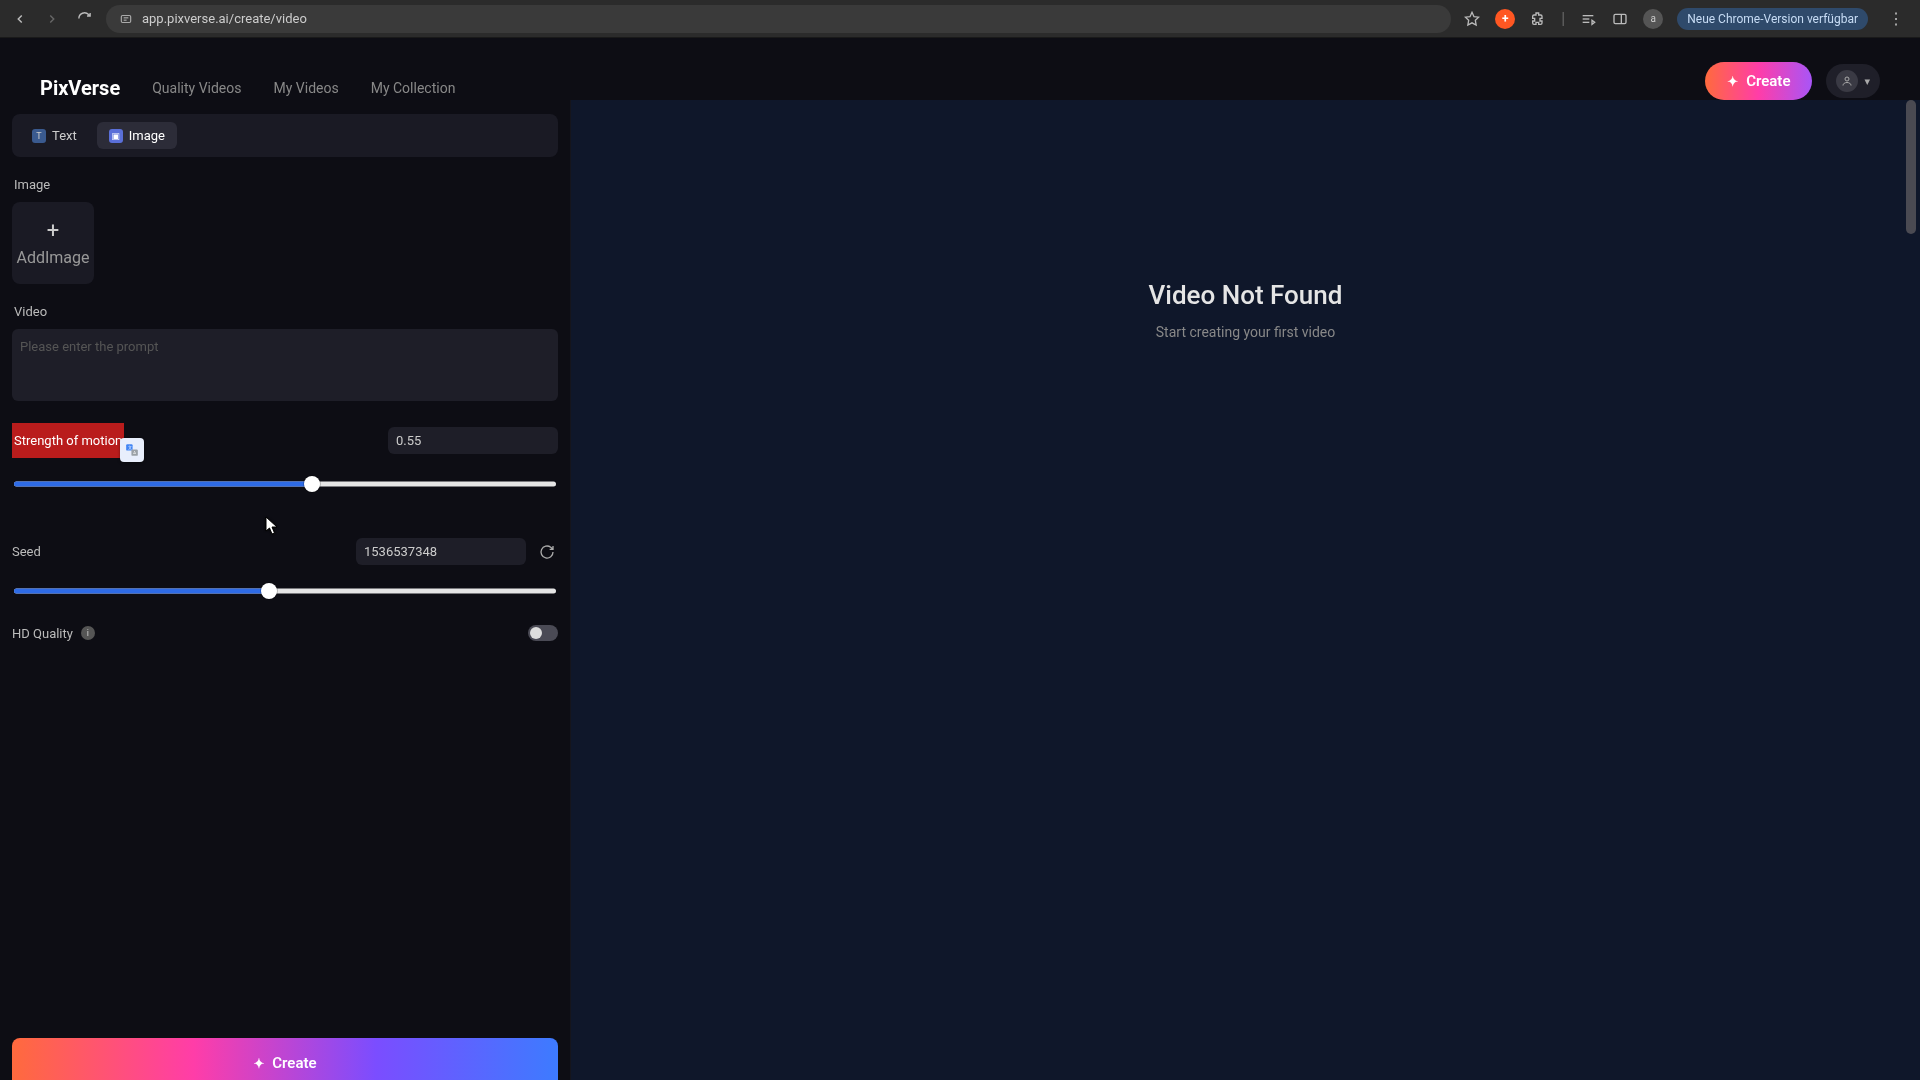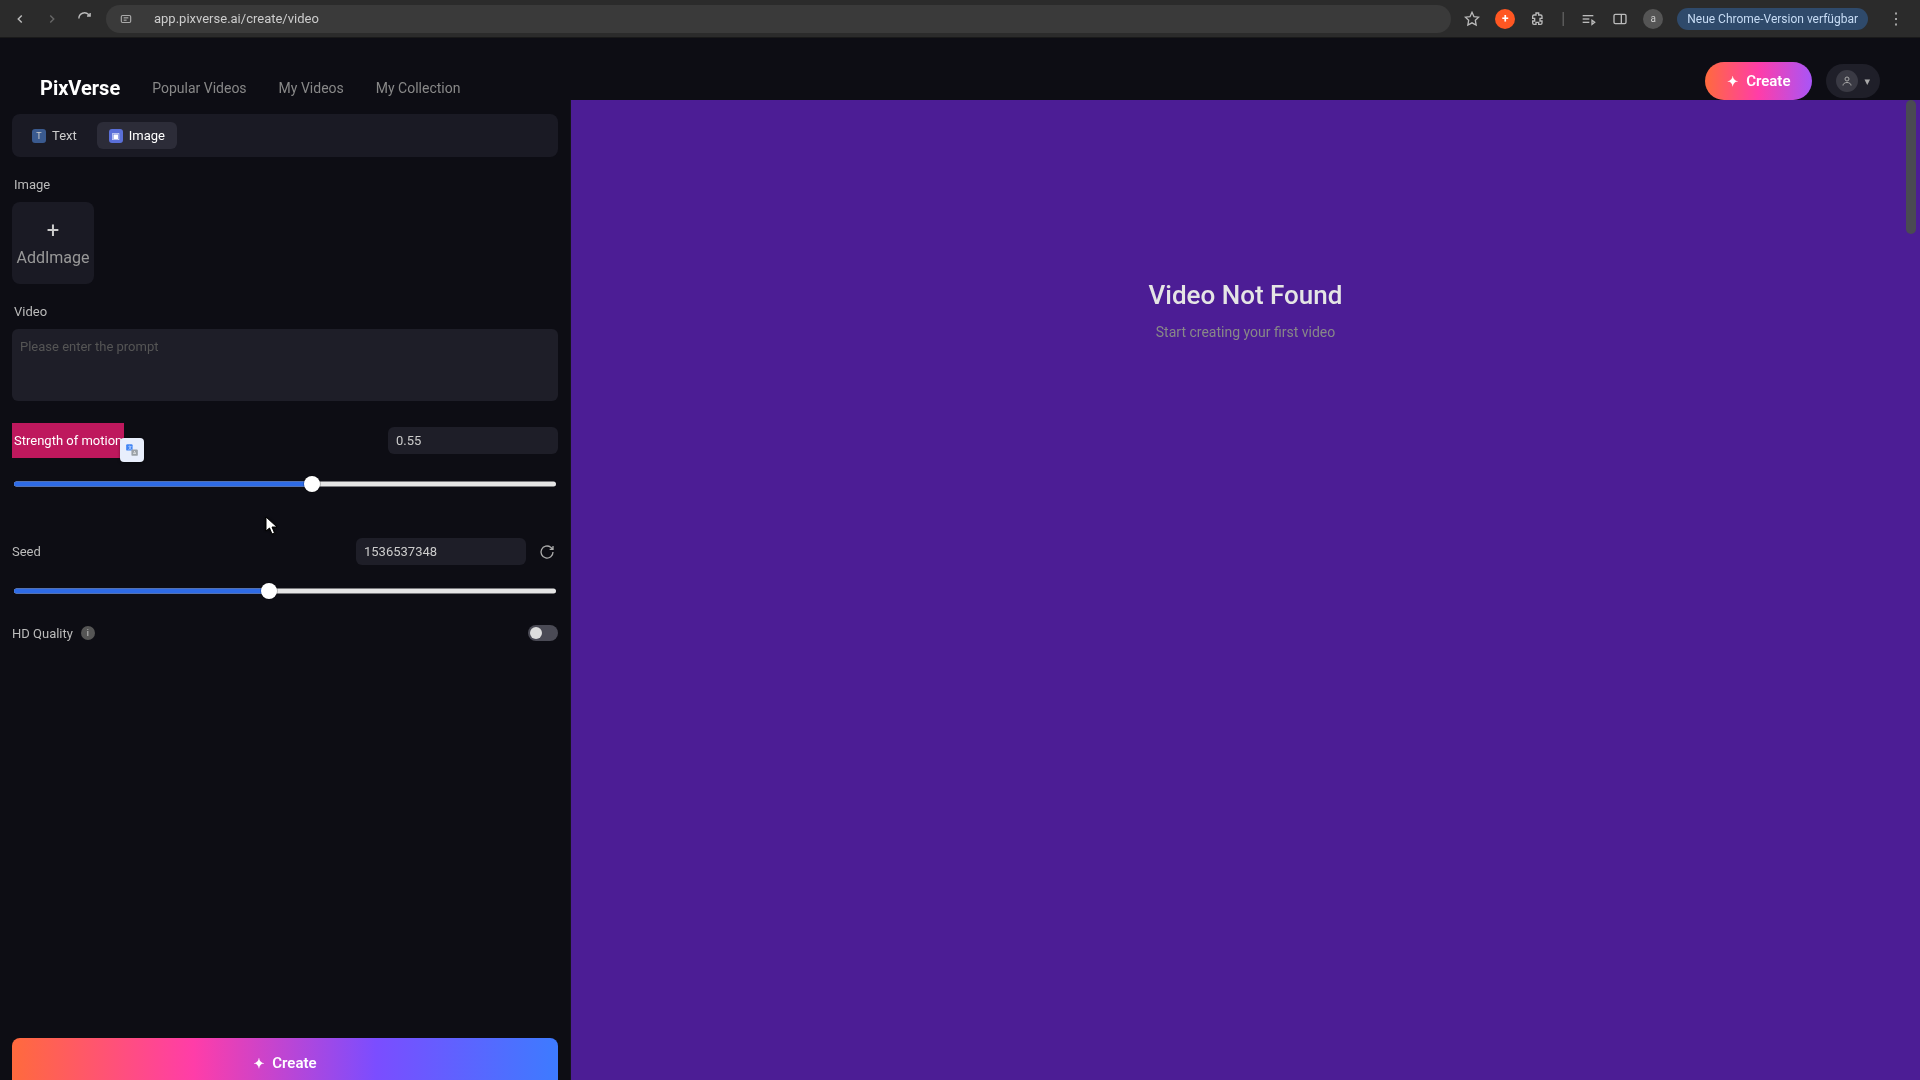--- a/index.html
+++ b/index.html
@@ -2,21 +2,21 @@
 <html><head>
 <meta charset="utf-8">
 <style>
   * { margin: 0; padding: 0; box-sizing: border-box; font-family: -apple-system, BlinkMacSystemFont, "Segoe UI", Roboto, sans-serif; }
   body { background: #0a0a0f; color: #e5e5e5; width: 1920px; height: 1080px; overflow: hidden; }
 
   
   .browser-bar { height: 38px; background: #2b2b2b; display: flex; align-items: center; padding: 0 10px; gap: 12px; border-bottom: 1px solid #1a1a1a; }
   .nav-btn { width: 20px; height: 20px; display: flex; align-items: center; justify-content: center; color: #bbb; cursor: pointer; }
   .nav-btn.disabled { color: #666; }
-  .url-bar { flex: 1; background: #3a3a3a; border-radius: 20px; height: 28px; display: flex; align-items: center; padding: 0 12px; color: #ccc; font-size: 13px; gap: 20px; }
+  .url-bar { flex: 1; background: #3a3a3a; border-radius: 20px; height: 28px; display: flex; align-items: center; padding: 0 12px; color: #ccc; font-size: 13px; gap: 8px; }
   .url-icon { width: 16px; height: 16px; display: flex; align-items: center; justify-content: center; color: #aaa; }
   .browser-right { display: flex; align-items: center; gap: 14px; }
   .browser-ico { width: 18px; height: 18px; display: flex; align-items: center; justify-content: center; color: #bbb; }
   .ext-badge { width: 20px; height: 20px; border-radius: 50%; background: #ff5722; display: flex; align-items: center; justify-content: center; color: white; font-size: 12px; font-weight: bold; }
   .avatar-badge { width: 20px; height: 20px; border-radius: 50%; background: #555; display: flex; align-items: center; justify-content: center; color: #ccc; font-size: 10px; }
   .update-chip { background: #2f4a6b; color: #c7dcf5; padding: 4px 10px; border-radius: 14px; font-size: 12px; display: flex; align-items: center; gap: 4px; }
   .dots-menu { color: #bbb; font-size: 16px; padding: 0 6px; }
 
   
   .app-header { height: 62px; background: #0d0d14; display: flex; align-items: flex-end; padding: 0 40px; justify-content: space-between; }
@@ -25,33 +25,33 @@
   .nav-link { color: #888; font-size: 14px; cursor: pointer; }
   .header-right { display: flex; align-items: center; gap: 14px; }
   .create-pill { background: linear-gradient(90deg, #ff6a3d, #ff3da8, #a855f7); color: #fff; padding: 10px 22px; border-radius: 24px; font-size: 15px; font-weight: 600; display: flex; align-items: center; gap: 8px; cursor: pointer; }
   .user-pill { background: #1f1f29; border-radius: 20px; padding: 6px 10px; display: flex; align-items: center; gap: 6px; }
   .user-avatar { width: 22px; height: 22px; border-radius: 50%; background: #3a3a44; display: flex; align-items: center; justify-content: center; font-size: 11px; color: #aaa; }
   .chev-down { color: #aaa; font-size: 11px; }
 
   
   .main { display: flex; height: calc(1080px - 38px - 62px); }
   .sidebar { width: 570px; background: #0d0d14; padding: 14px 12px 0 12px; display: flex; flex-direction: column; position: relative; }
-  .content { flex: 1; background: #4c1d95; position: relative; border-left: 1px solid #15151c; }
+  .content { flex: 1; background: #0f172a; position: relative; border-left: 1px solid #15151c; }
 
   
   .tab-row { background: #1a1a24; border-radius: 8px; padding: 8px; display: flex; gap: 8px; }
   .tab { display: flex; align-items: center; gap: 6px; padding: 6px 12px; border-radius: 6px; font-size: 13px; color: #ccc; cursor: pointer; }
   .tab.active { background: #2c2c38; color: #fff; }
   .tab-ico { width: 14px; height: 14px; display: flex; align-items: center; justify-content: center; border-radius: 3px; }
   .tab-ico.text-ico { background: #3a5a8f; font-size: 9px; }
   .tab-ico.image-ico { background: #5a6fd8; font-size: 9px; }
 
   
   .section-label { font-size: 13px; color: #bbb; margin: 20px 0 10px 2px; display: inline-block; }
-  .section-label.highlighted { background: #be185d; color: #fff; padding: 10px 2px; }
+  .section-label.highlighted { background: #b91c1c; color: #fff; padding: 10px 2px; }
   .add-image-box { width: 82px; height: 82px; background: #1a1a24; border-radius: 8px; display: flex; flex-direction: column; align-items: center; justify-content: center; gap: 6px; cursor: pointer; }
   .add-image-box .plus { font-size: 22px; color: #ccc; line-height: 1; }
   .add-image-box .lbl { font-size: 16px; color: #999; }
 
   .prompt-box { background: #1e1e28; border-radius: 6px; min-height: 72px; padding: 10px 8px; color: #666; font-size: 13px; position: relative; }
   .translate-chip { position: absolute; left: 120px; top: 438px; width: 24px; height: 24px; background: #e8eefc; border-radius: 4px; display: flex; align-items: center; justify-content: center; box-shadow: 0 1px 3px rgba(0,0,0,0.4); }
   .translate-chip svg { width: 14px; height: 14px; }
 
   
   .ctrl-row { display: flex; align-items: center; justify-content: space-between; margin-top: 22px; }
@@ -148,21 +148,21 @@
     <span class="update-chip">
       <span>Neue Chrome-Version verfügbar</span>
     </span>
     <span class="dots-menu">⋮</span>
   </div>
 </div>
 
 <div class="app-header">
   <div class="header-left">
     <div class="logo">PixVerse</div>
-    <div class="nav-link">Popular Videos</div>
+    <div class="nav-link">Quality Videos</div>
     <div class="nav-link">My Videos</div>
     <div class="nav-link">My Collection</div>
   </div>
   <div class="header-right">
     <div class="create-pill">
       <span class="sparkle">✦</span>
       <span>Create</span>
     </div>
     <div class="user-pill">
       <div class="user-avatar">

